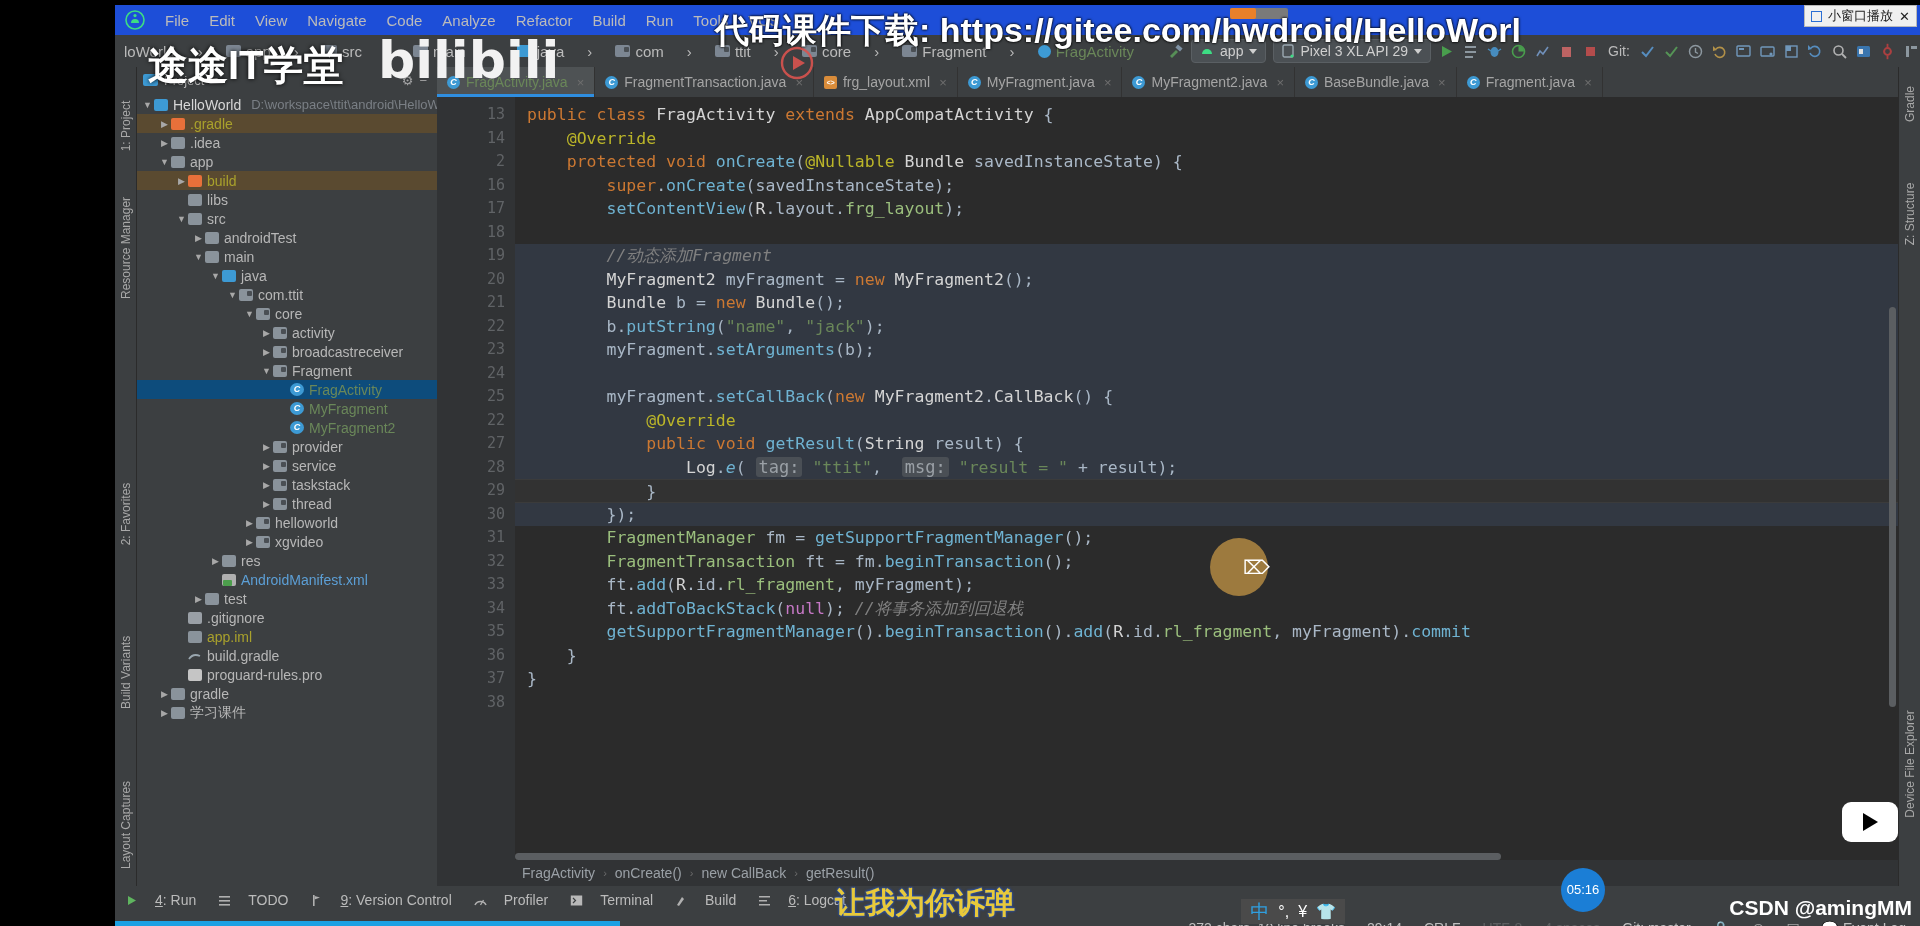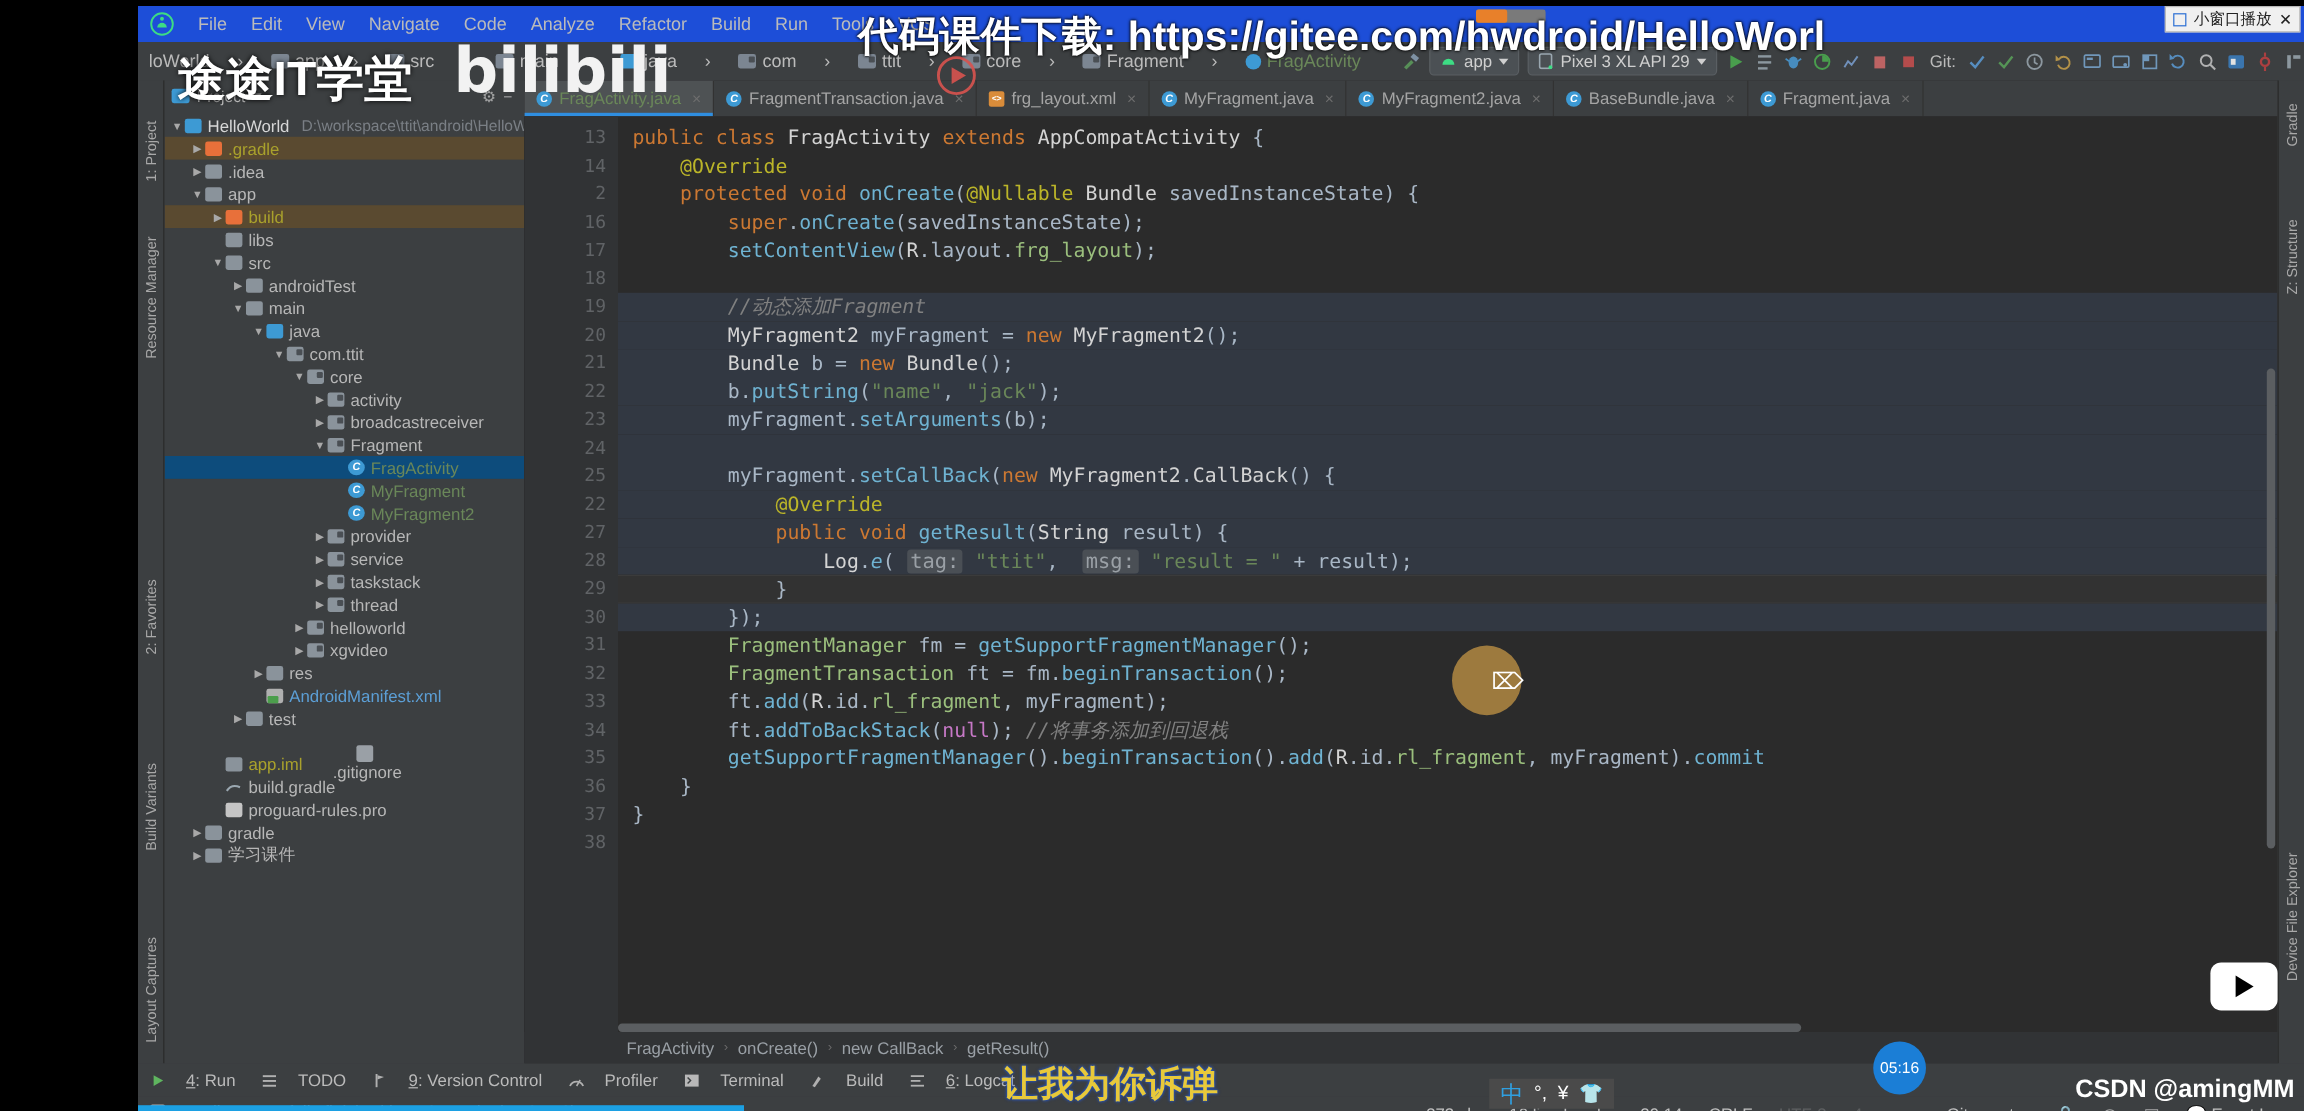--- a/index.html
+++ b/index.html
@@ -485,21 +485,21 @@
             <div class="row" style="padding-left: 72px;">
               <span class="arrow"></span>
               <i class="ico xml"></i>
               <span class="lbl blue">AndroidManifest.xml</span>
             </div>
             <div class="row" style="padding-left: 55px;">
               <span class="arrow">▶</span>
               <i class="ico folder"></i>
               <span class="lbl">test</span>
             </div>
-            <div class="row" style="padding-left: 38px; flex-direction: column;">
+            <div class="row" style="padding-left: 38px;">
               <span class="arrow"></span>
               <i class="ico gitignore"></i>
               <span class="lbl">.gitignore</span>
             </div>
             <div class="row" style="padding-left: 38px;">
               <span class="arrow"></span>
               <i class="ico iml"></i>
               <span class="lbl olive">app.iml</span>
             </div>
             <div class="row" style="padding-left: 38px;">

